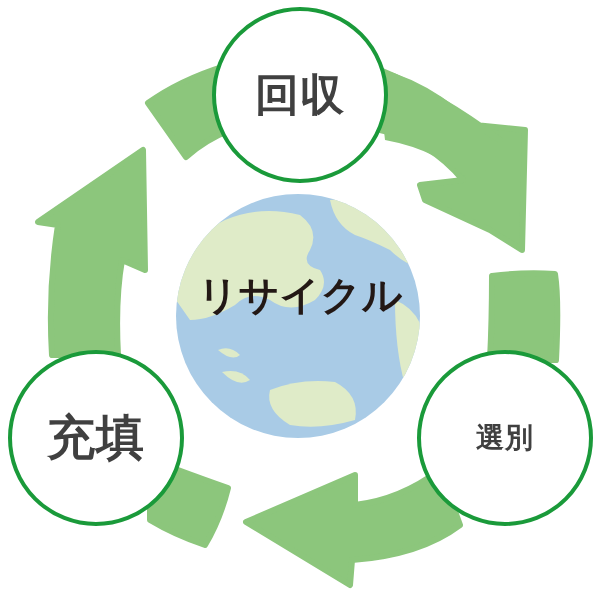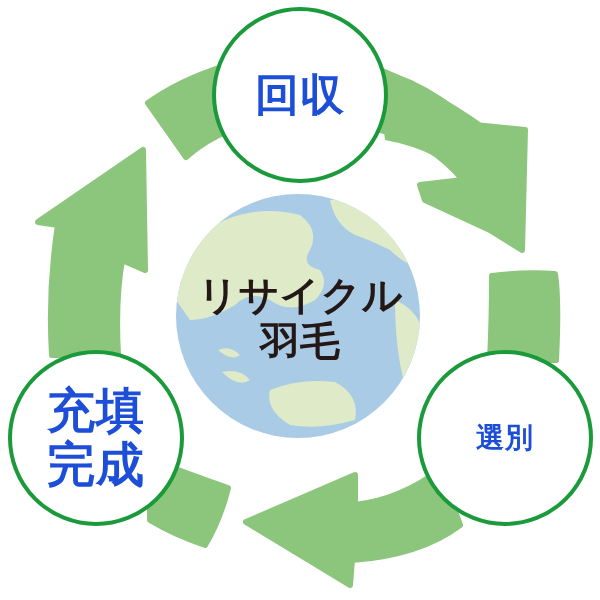--- a/index.html
+++ b/index.html
@@ -1,20 +1,20 @@
 <!DOCTYPE html>
 <html><head>
   <meta charset="utf-8">
   <style>
     html, body { margin: 0; padding: 0; background: #ffffff; }
     .canvas { position: relative; width: 600px; height: 600px; overflow: hidden; background: #ffffff; }
     svg.diagram { position: absolute; left: 0; top: 0; width: 600px; height: 600px; }
     .step-label {
       position: absolute; display: flex; flex-direction: column; align-items: center; justify-content: center;
-      font-family: "DejaVu Sans", sans-serif; font-weight: bold; color: #1d4ed8;
+      font-family: "DejaVu Sans", sans-serif; font-weight: bold; color: #404040;
       text-align: right; line-height: 1.12;
     }
     .step-label span { display: block; letter-spacing: 1px; }
     .center-label {
       position: absolute; left: 170px; top: 272px; width: 260px;
       display: flex; flex-direction: column; align-items: center;
       font-family: "DejaVu Sans", sans-serif; font-weight: bold; color: #231815;
       line-height: 1.15; text-align: center;
     }
     .center-label span { display: block; }
@@ -69,20 +69,18 @@
   <div class="step-label" style="left:214px; top:9px; width:172px; height:172px; font-size:44px;">
     <span>回収</span>
   </div>
 
   <div class="step-label" style="left:419px; top:352px; width:172px; height:172px; font-size:28px;">
     <span>選別</span>
   </div>
 
   <div class="step-label" style="left:10px; top:352px; width:172px; height:172px; font-size:48px;">
     <span>充填</span>
-    <span>完成</span>
   </div>
 
   <div class="center-label" style="font-size:40px;">
     <span>リサイクル</span>
-    <span>羽毛</span>
   </div>
 </div>
 
 </body></html>

